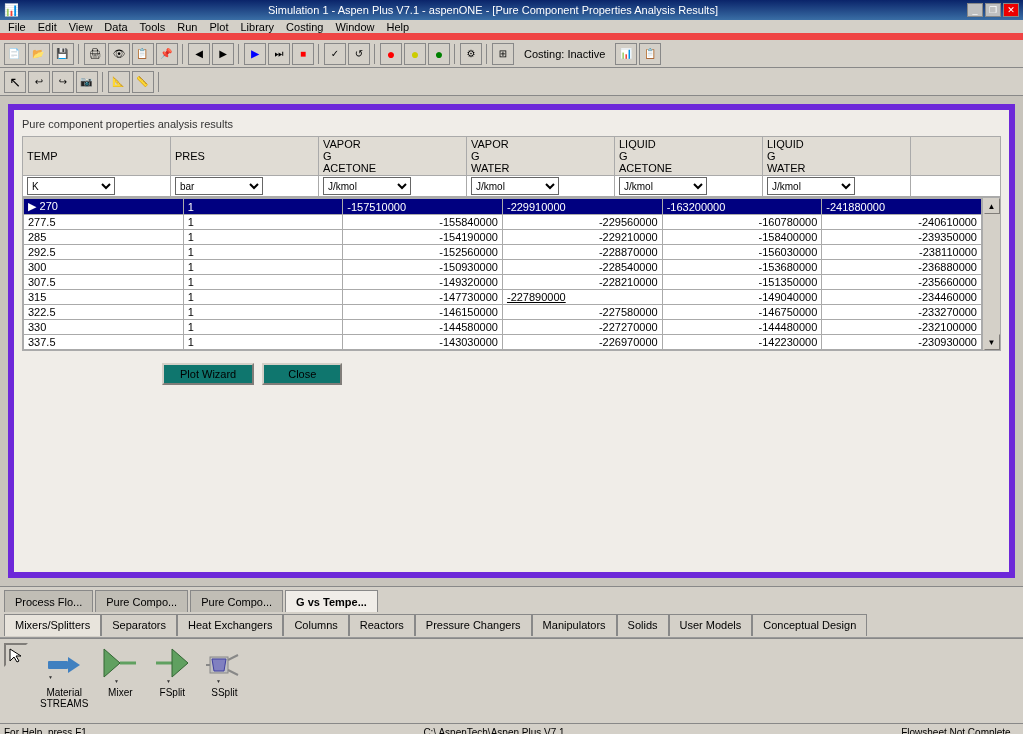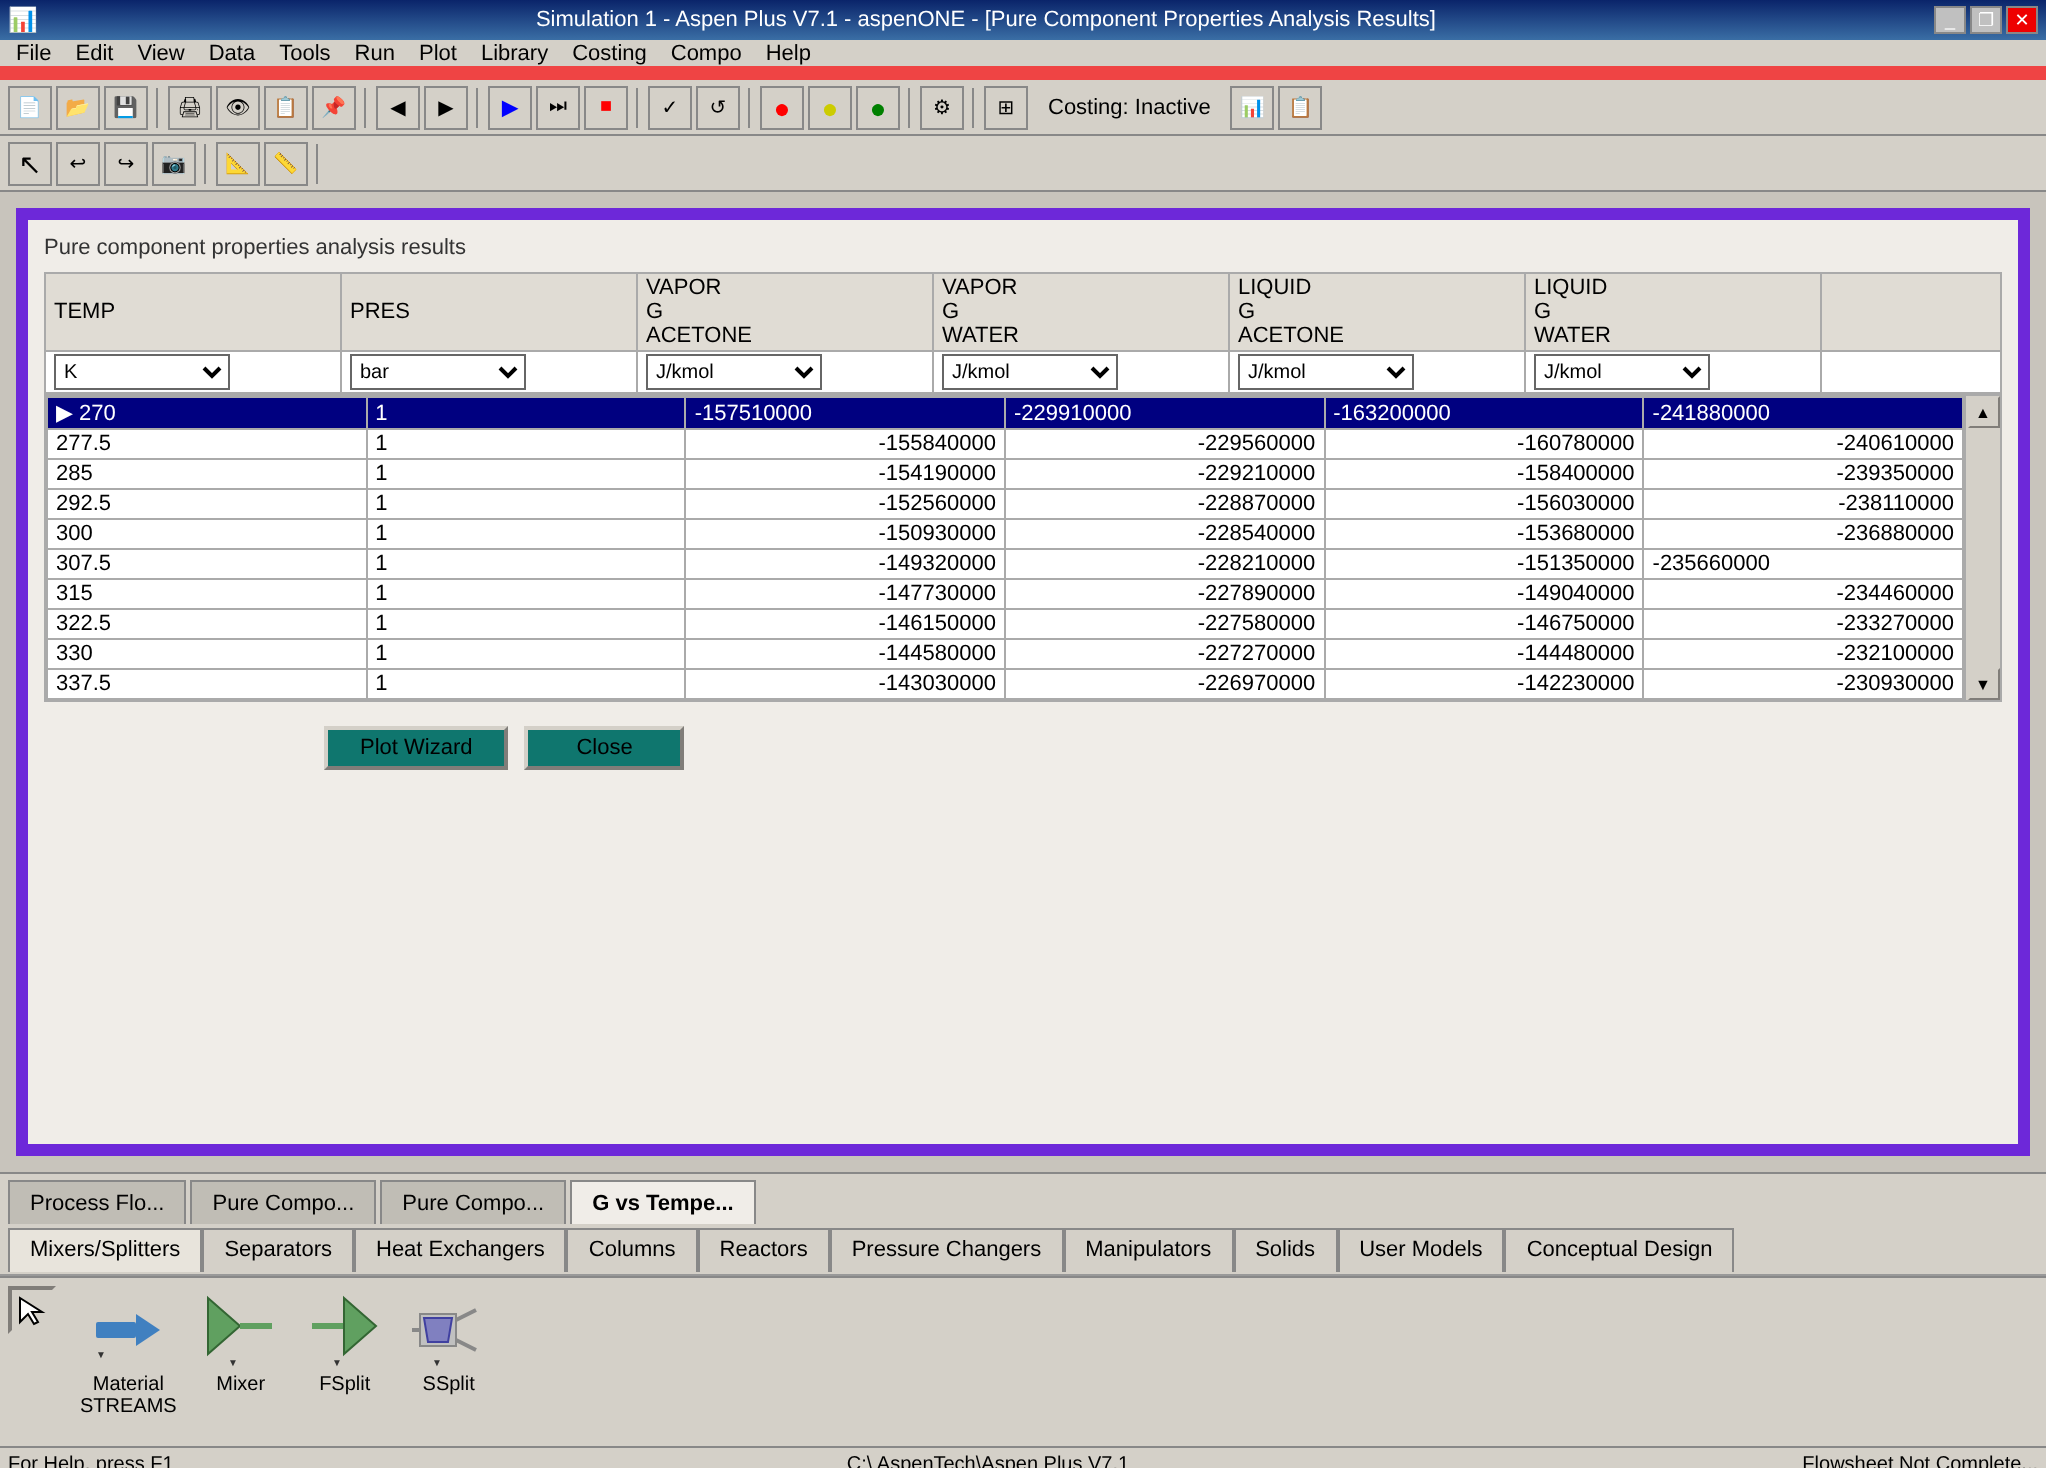--- a/index.html
+++ b/index.html
@@ -265,21 +265,21 @@
 <div id="menubar">
   <div class="menu-item">File</div>
   <div class="menu-item">Edit</div>
   <div class="menu-item">View</div>
   <div class="menu-item">Data</div>
   <div class="menu-item">Tools</div>
   <div class="menu-item">Run</div>
   <div class="menu-item">Plot</div>
   <div class="menu-item">Library</div>
   <div class="menu-item">Costing</div>
-  <div class="menu-item">Compo</div>
+  <div class="menu-item">Window</div>
   <div class="menu-item">Help</div>
 </div>
 
 <div id="toolbar1">
   <div class="tb-btn" title="New">📄</div>
   <div class="tb-btn" title="Open">📂</div>
   <div class="tb-btn" title="Save">💾</div>
   <div class="tb-separator"></div>
   <div class="tb-btn" title="Print">🖨</div>
   <div class="tb-btn" title="Preview">👁</div>
@@ -422,27 +422,27 @@
                 <td style="text-align: right;">-228540000</td>
                 <td style="text-align: right;">-153680000</td>
                 <td style="text-align: right;">-236880000</td>
               </tr>
               <tr>
                 <td>307.5</td>
                 <td>1</td>
                 <td style="text-align: right;">-149320000</td>
                 <td style="text-align: right;">-228210000</td>
                 <td style="text-align: right;">-151350000</td>
-                <td style="text-align: left;">-235660000</td>
+                <td style="text-align: right;">-235660000</td>
               </tr>
               <tr>
                 <td>315</td>
                 <td>1</td>
                 <td style="text-align: right;">-147730000</td>
-                <td style="text-align: right;">-227890000</td>
+                <td style="text-align: left; text-decoration: underline;">-227890000</td>
                 <td style="text-align: right;">-149040000</td>
                 <td style="text-align: right;">-234460000</td>
               </tr>
               <tr>
                 <td>322.5</td>
                 <td>1</td>
                 <td style="text-align: right;">-146150000</td>
                 <td style="text-align: right;">-227580000</td>
                 <td style="text-align: right;">-146750000</td>
                 <td style="text-align: right;">-233270000</td>

